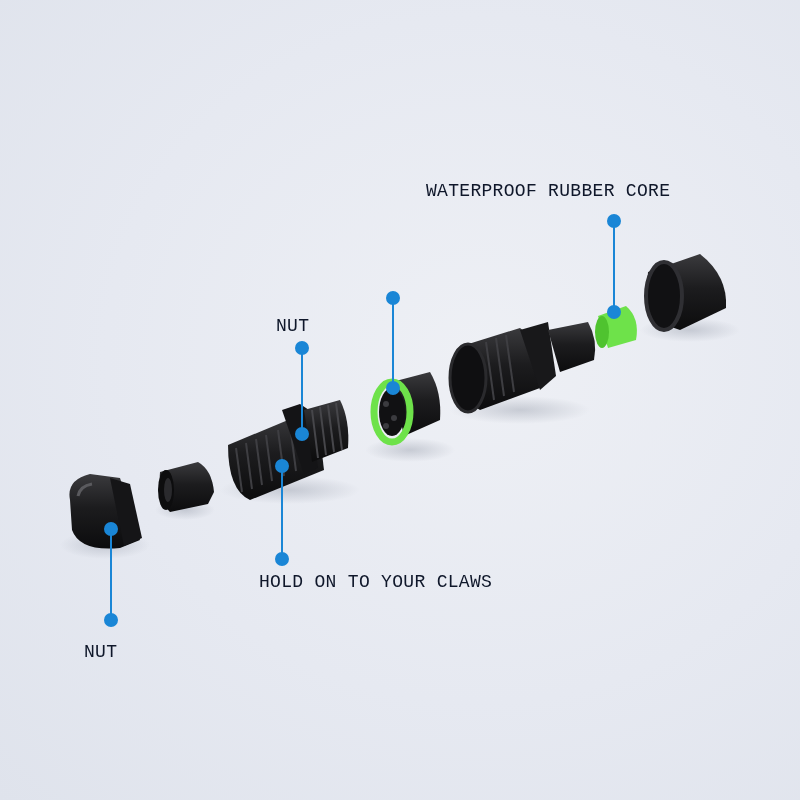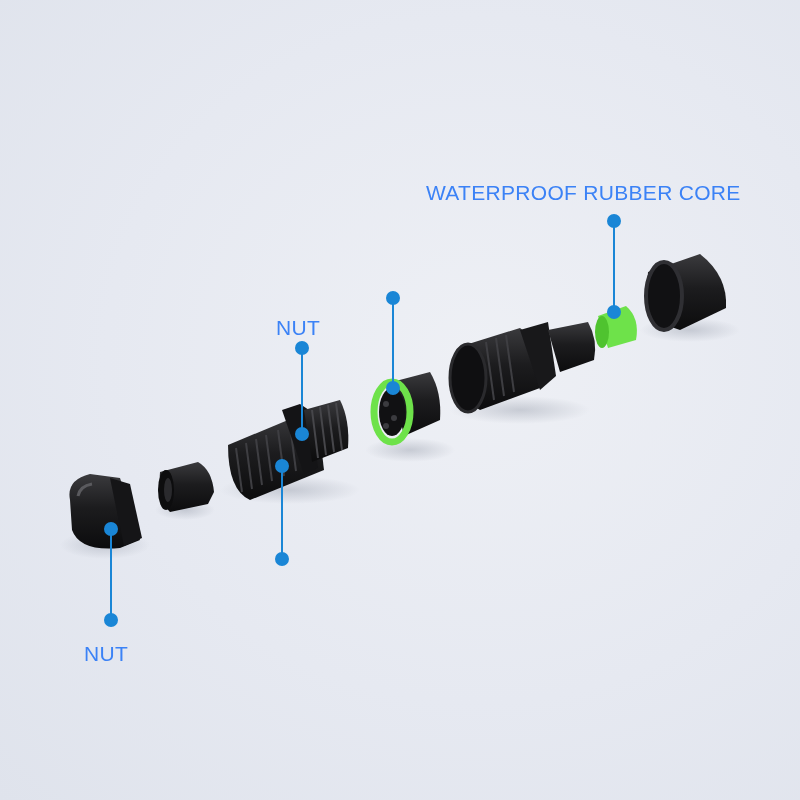--- a/index.html
+++ b/index.html
@@ -3,22 +3,22 @@
 <meta charset="utf-8">
 <style>
   html, body { margin: 0; padding: 0; }
   body {
     width: 800px; height: 800px; overflow: hidden; position: relative;
     background: radial-gradient(ellipse at 60% 45%, #eef0f5 0%, #e6e9f1 55%, #dfe3ec 100%);
     font-family: "Liberation Sans", sans-serif;
   }
   .stage { position: absolute; inset: 0; }
   .label {
-    position: absolute; color: #3b82f6; font-size: 21px; letter-spacing: 0.3px;
-    white-space: nowrap; font-family: Liberation Sans, sans-serif; font-weight: 300;
+    position: absolute; color: #0f172a; font-size: 18px; letter-spacing: 0.3px;
+    white-space: nowrap; font-family: Liberation Mono, monospace; font-weight: 300;
   }
   svg { position: absolute; left: 0; top: 0; }
 </style>
 </head>
 <body>
 
 <div class="stage">
 
   <svg width="800" height="800" viewBox="0 0 800 800">
     <defs>
@@ -116,14 +116,15 @@
         <circle cx="282" cy="466" r="6"></circle>
         <circle cx="282" cy="559" r="6"></circle>
       <line x1="111" y1="529" x2="111" y2="620"></line>
         <circle cx="111" cy="529" r="6"></circle>
         <circle cx="111" cy="620" r="6"></circle>
     </g>
   </svg>
 
   <div class="label" style="left:426px; top:181px;">WATERPROOF RUBBER CORE</div>
   <div class="label" style="left:276px; top:316px;">NUT</div>
+  <div class="label" style="left:259px; top:572px;">HOLD ON TO YOUR CLAWS</div>
   <div class="label" style="left:84px; top:642px;">NUT</div>
 </div>
 
 </body></html>

